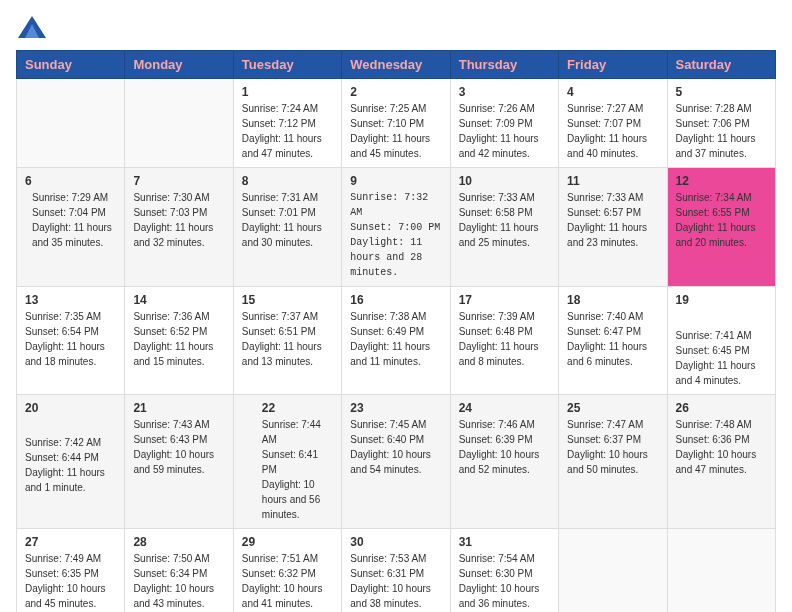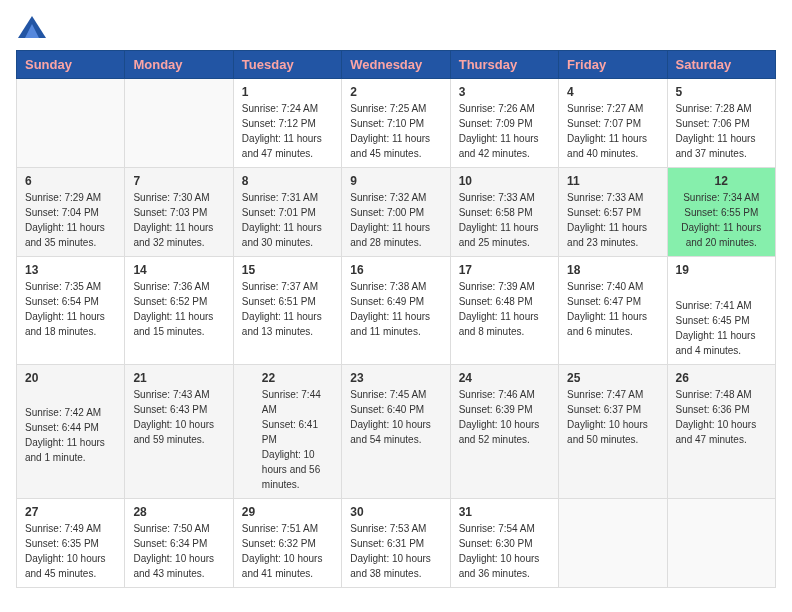--- a/index.html
+++ b/index.html
@@ -146,55 +146,55 @@
         <td style="background-color: rgb(255, 255, 255);">
           <span class="day-number">5</span>
           <div class="day-info" style="white-space: pre-line;">Sunrise: 7:28 AM
 Sunset: 7:06 PM
 Daylight: 11 hours and 37 minutes.</div>
         </td>
       </tr>
       <tr>
         <td style="background-color: rgb(245, 245, 245);">
           <span class="day-number">6</span>
-          <div class="day-info" style="white-space: pre-line;">Sunrise: 7:29 AM
+          <div class="day-info" style="white-space: pre-line; margin-left: 7px;">Sunrise: 7:29 AM
 Sunset: 7:04 PM
 Daylight: 11 hours and 35 minutes.</div>
         </td>
         <td style="background-color: rgb(245, 245, 245);">
           <span class="day-number">7</span>
           <div class="day-info" style="white-space: pre-line;">Sunrise: 7:30 AM
 Sunset: 7:03 PM
 Daylight: 11 hours and 32 minutes.</div>
         </td>
         <td style="background-color: rgb(245, 245, 245);">
           <span class="day-number">8</span>
           <div class="day-info" style="white-space: pre-line;">Sunrise: 7:31 AM
 Sunset: 7:01 PM
 Daylight: 11 hours and 30 minutes.</div>
         </td>
         <td style="background-color: rgb(245, 245, 245);">
           <span class="day-number">9</span>
-          <div class="day-info" style="white-space: pre-line;">Sunrise: 7:32 AM
+          <div class="day-info" style="white-space: pre-line; font-family: Liberation Mono, monospace;">Sunrise: 7:32 AM
 Sunset: 7:00 PM
 Daylight: 11 hours and 28 minutes.</div>
         </td>
         <td style="background-color: rgb(245, 245, 245);">
           <span class="day-number">10</span>
           <div class="day-info" style="white-space: pre-line;">Sunrise: 7:33 AM
 Sunset: 6:58 PM
 Daylight: 11 hours and 25 minutes.</div>
         </td>
         <td style="background-color: rgb(245, 245, 245);">
           <span class="day-number">11</span>
           <div class="day-info" style="white-space: pre-line;">Sunrise: 7:33 AM
 Sunset: 6:57 PM
 Daylight: 11 hours and 23 minutes.</div>
         </td>
-        <td style="background-color: #86efac; text-align: center;">
+        <td style="background-color: #ec4899;">
           <span class="day-number">12</span>
           <div class="day-info" style="white-space: pre-line;">Sunrise: 7:34 AM
 Sunset: 6:55 PM
 Daylight: 11 hours and 20 minutes.</div>
         </td>
       </tr>
       <tr>
         <td style="background-color: rgb(255, 255, 255);">
           <span class="day-number">13</span>
           <div class="day-info" style="white-space: pre-line;">Sunrise: 7:35 AM

